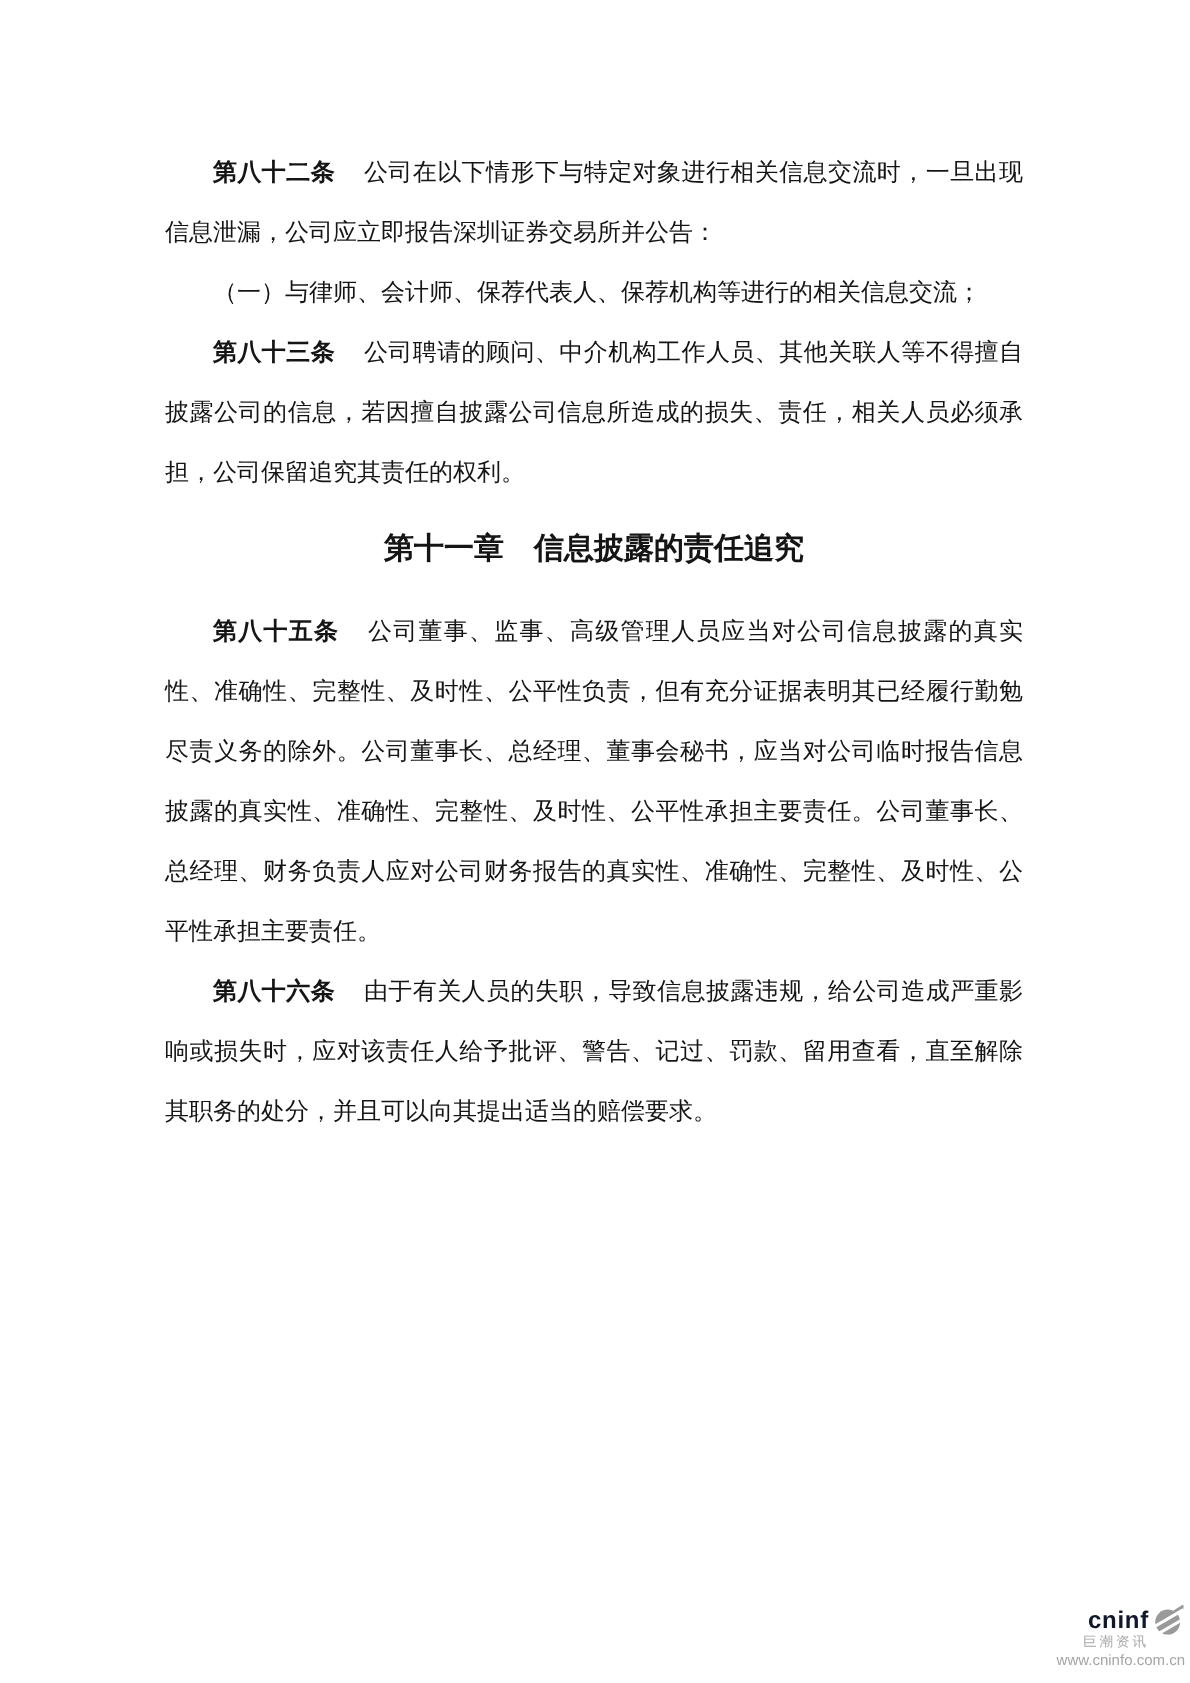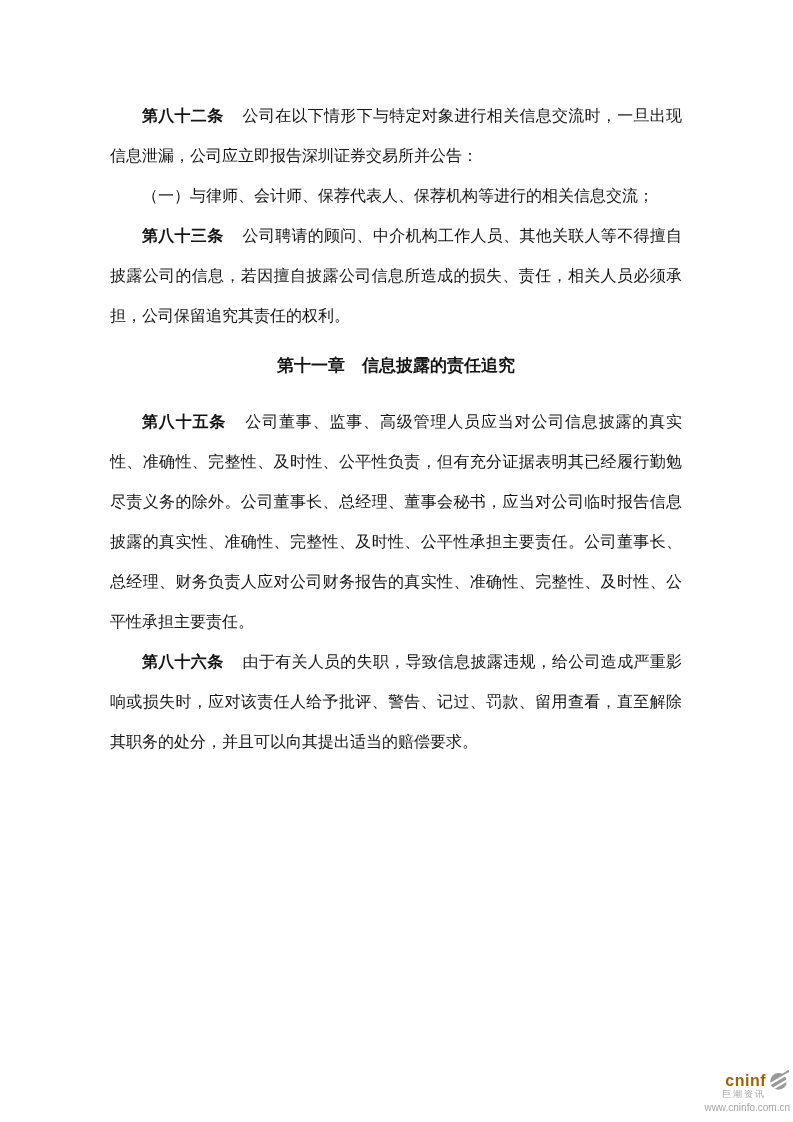--- a/index.html
+++ b/index.html
@@ -24,21 +24,21 @@
     line-height: 40px;
     text-align: justify;
     text-indent: 2em;
   }
   .lead {
     font-weight: bold;
     margin-right: 1.2em;
     margin-top: 12px;
   }
   .chapter {
-    font-size: 17px;
+    font-size: 20px;
     line-height: 40px;
     font-weight: bold;
     text-align: center;
     text-indent: 0;
     margin-top: 10px;
     margin-bottom: 16px;
   }
   .footer-logo {
     position: absolute;
     right: 3px;
@@ -51,21 +51,21 @@
     display: flex;
     align-items: center;
     justify-content: flex-end;
     gap: 2px;
     padding-right: 1px;
   }
   .brand {
     font-weight: bold;
     font-size: 16px;
     letter-spacing: 0.5px;
-    color: #a16207;
+    color: #0f172a;
   }
   .swirl { width: 21px; height: 21px; display: block; }
   .brand-cn {
     font-size: 9px;
     letter-spacing: 2px;
     color: #a5a5a5;
     margin-right: 24px;
     margin-top: -1px;
   }
   .brand-url {

